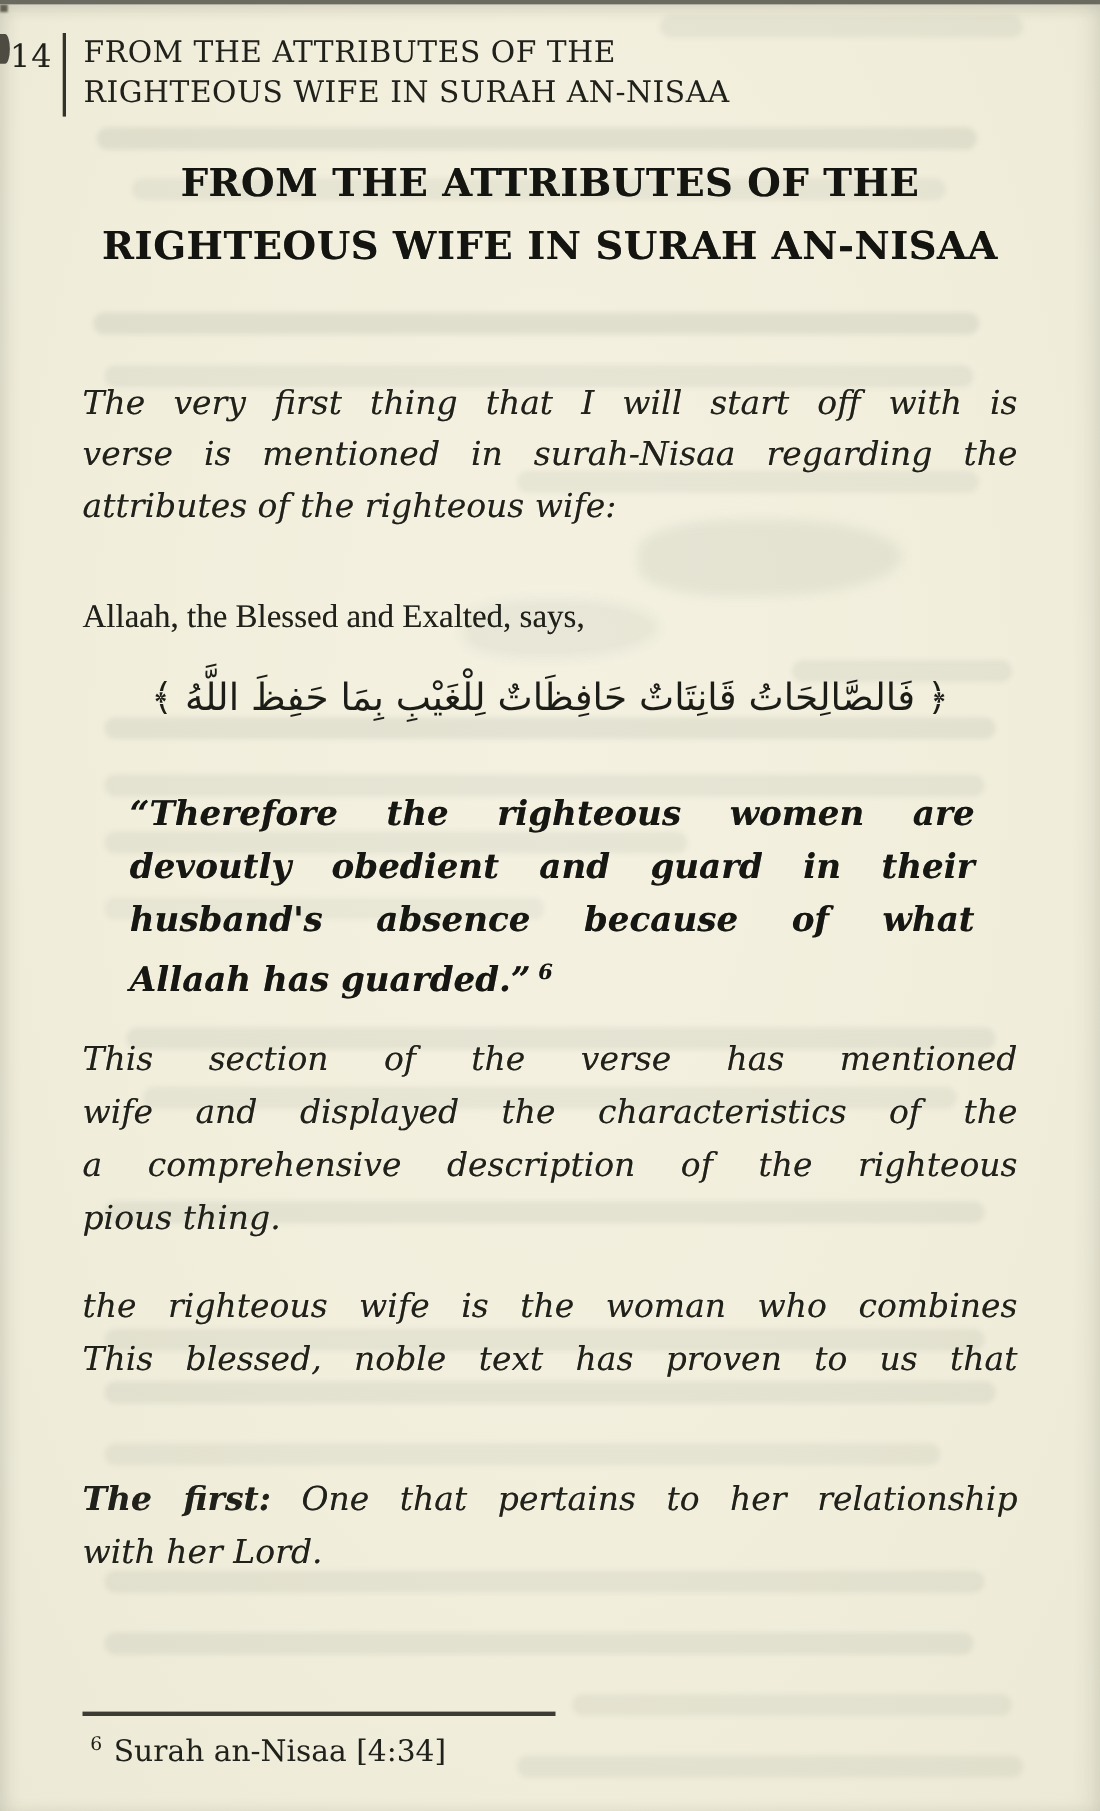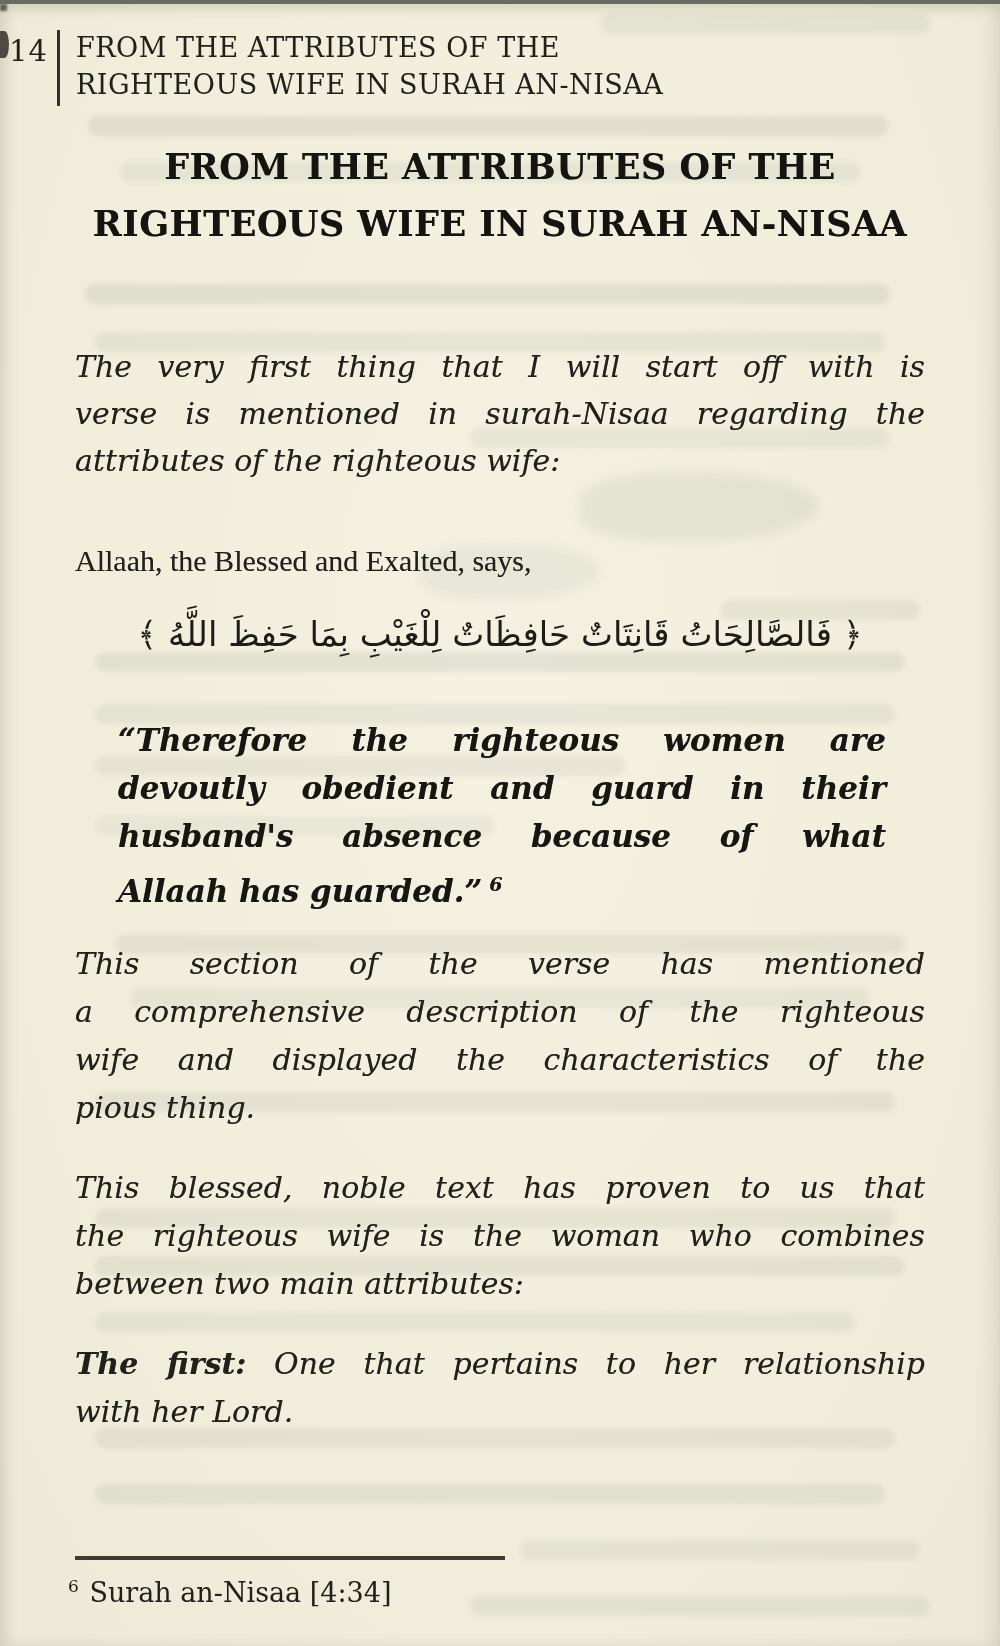--- a/index.html
+++ b/index.html
@@ -51,21 +51,21 @@
   .arabic{position:absolute;left:75px;top:584px;width:850px;text-align:center;
           direction:rtl;font-family:"DejaVu Sans","Liberation Sans",sans-serif;
           font-size:34px;line-height:92px;color:#1d1d18;}
   
   .quote{position:absolute;left:118px;top:712px;width:768px;
          font-weight:bold;font-size:31px;line-height:48px;color:#161612;
          text-shadow:0 0 0.5px rgba(0,0,0,0.5);}
   .quote sup{font-size:19px;margin-left:7px;}
   
   .fn-rule{position:absolute;left:75px;top:1552px;width:430px;height:4px;background:#3c3b34;}
-  .footnote{position:absolute;left:68px;top:1572px;font-size:27px;}
+  .footnote{position:absolute;left:82px;top:1572px;font-size:27px;}
   .footnote sup{font-size:17px;margin-right:2px;}
 </style>
 </head>
 <body>
 
 <div class="page">
 
   <div class="ghost">
     <div class="gb" style="top:10px;left:600px;width:330px;opacity:.75"></div>
     <div class="gb" style="top:112px;left:88px;width:800px;opacity:1"></div>
@@ -118,29 +118,28 @@
 
   <div class="quote">
     <div class="jl">“Therefore the righteous women are</div>
     <div class="jl">devoutly obedient and guard in their</div>
     <div class="jl">husband's absence because of what</div>
     <div class="jl last"><span>Allaah has guarded.”</span><sup>6</sup></div>
   </div>
 
   <div class="para p-section">
     <div class="jl">This section of the verse has mentioned</div>
+    <div class="jl">wife and displayed the characteristics of the</div>
     <div class="jl">a comprehensive description of the righteous</div>
-    <div class="jl">wife and displayed the characteristics of the</div>
     <div class="jl last">pious thing.</div>
   </div>
 
   <div class="para p-blessed">
+    <div class="jl">the righteous wife is the woman who combines</div>
     <div class="jl">This blessed, noble text has proven to us that</div>
-    <div class="jl">the righteous wife is the woman who combines</div>
-    <div class="jl last">between two main attributes:</div>
   </div>
 
   <div class="para p-first">
     <div class="jl"><b>The first:</b><span> One that pertains to her relationship</span></div>
     <div class="jl last">with her Lord.</div>
   </div>
 
   <div class="fn-rule"></div>
   <div class="footnote"><sup>6</sup><span> Surah an-Nisaa [4:34]</span></div>
 

